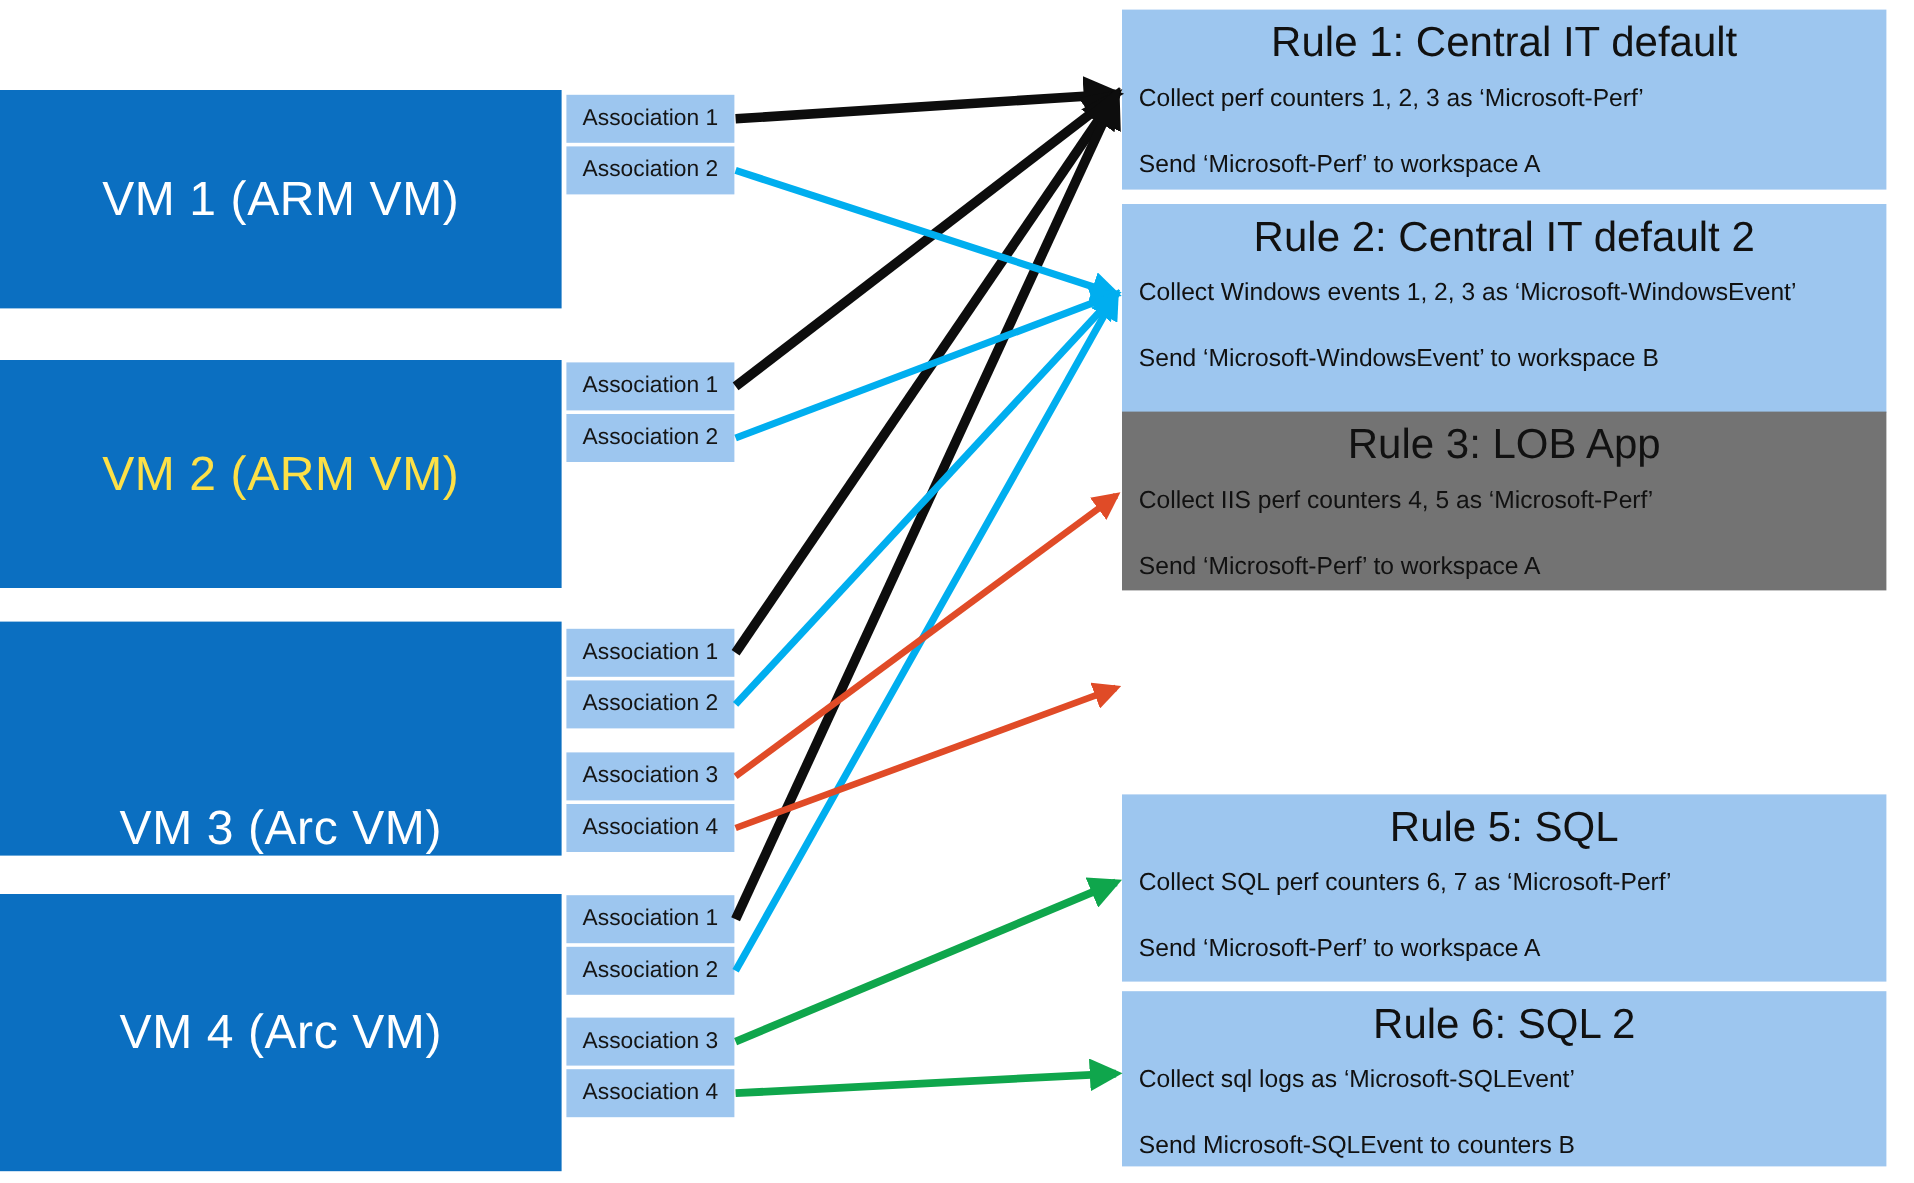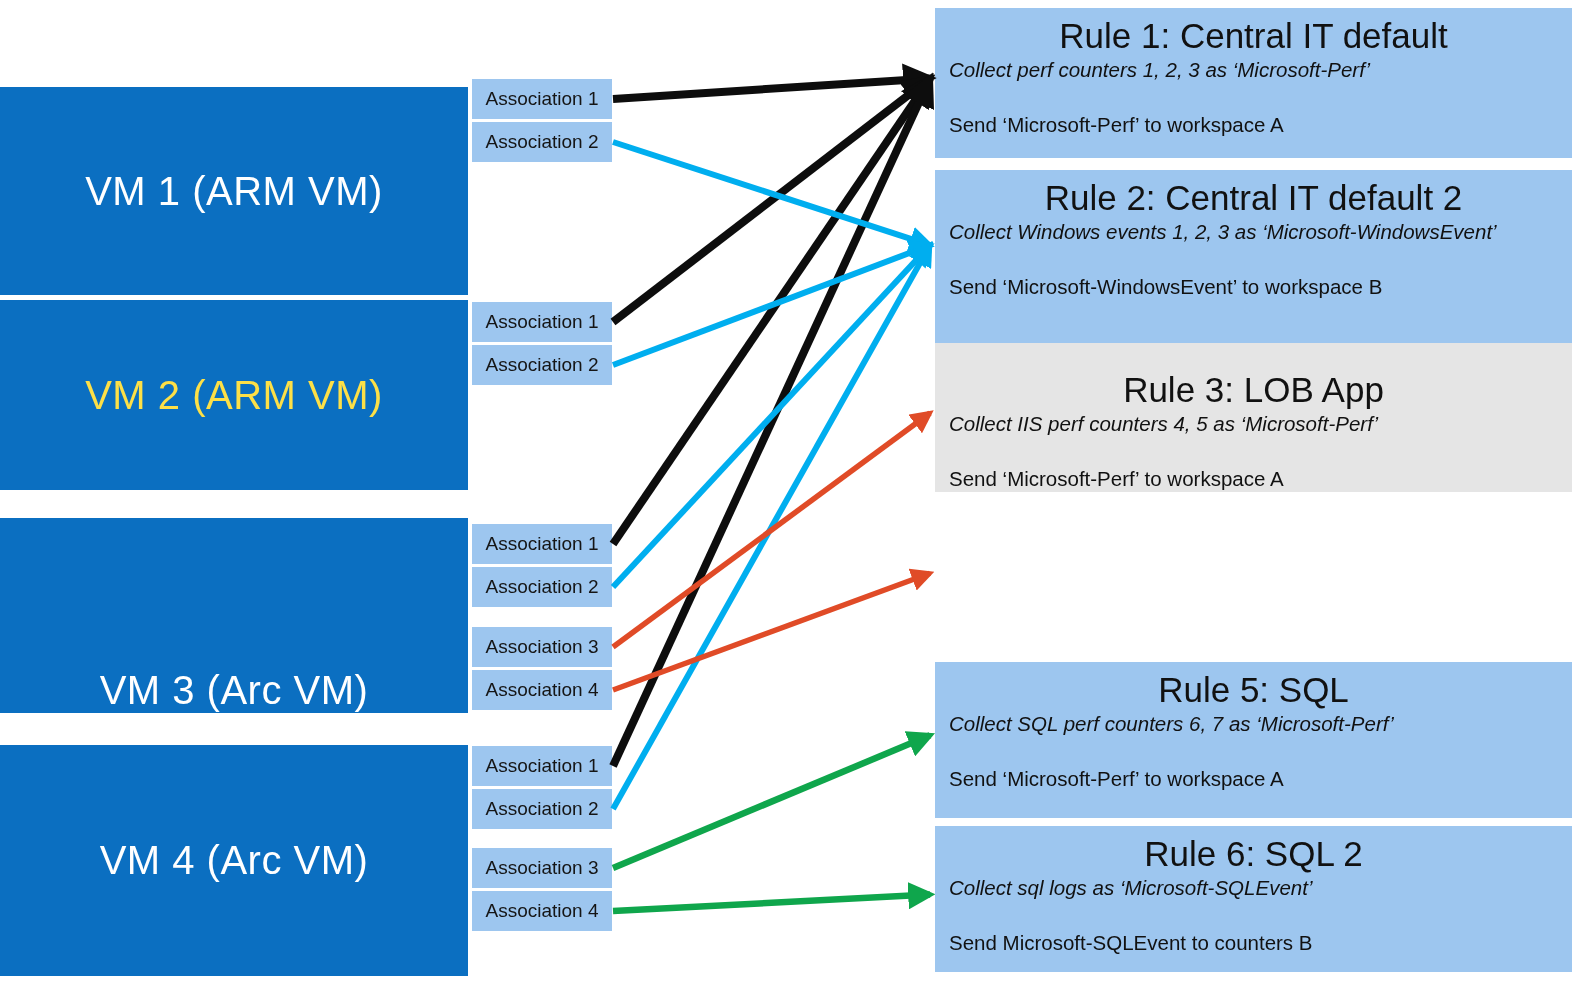--- a/index.html
+++ b/index.html
@@ -25,23 +25,23 @@
     position:absolute;left:935px;width:637px;
     box-sizing:border-box;padding:6px 14px 0 14px;
     display:flex;flex-direction:column;
   }
   .rule-title{
     font-size:35px;color:#111;text-align:center;line-height:1.25;
   }
   .rule-line{
     font-size:20.5px;color:#111;text-align:left;line-height:1.2;
   }
-  .rule-collect{margin-top:0;font-style:italic;}
+  .rule-collect{margin-top:12px;}
   .rule-send{margin-top:31px;}
-  #vm1{top:87px;height:208px}
+  #vm1{top:75px;height:182px}
   #vm2{top:300px;height:190px}
   #vm3{top:518px;height:195px}
   #vm4{top:745px;height:231px}
   #a-1-1{top:79px}  #a-1-2{top:122px}
   #a-2-1{top:302px} #a-2-2{top:345px}
   #a-3-1{top:524px} #a-3-2{top:567px} #a-3-3{top:627px} #a-3-4{top:670px}
   #a-4-1{top:746px} #a-4-2{top:789px} #a-4-3{top:848px} #a-4-4{top:891px}
   #rule1{top:8px;height:150px}
   #rule2{top:170px;height:174px}
   #rule3{top:343px;height:149px}
@@ -111,21 +111,21 @@
   <div class="rule" id="rule1" style="background: rgb(157, 198, 239);">
     <div class="rule-title">Rule 1: Central IT default</div>
     <div class="rule-line rule-collect">Collect perf counters 1, 2, 3 as ‘Microsoft-Perf’</div>
     <div class="rule-line rule-send">Send ‘Microsoft-Perf’ to workspace A</div>
   </div>
   <div class="rule" id="rule2" style="background: rgb(157, 198, 239);">
     <div class="rule-title">Rule 2: Central IT default 2</div>
     <div class="rule-line rule-collect">Collect Windows events 1, 2, 3 as ‘Microsoft-WindowsEvent’</div>
     <div class="rule-line rule-send">Send ‘Microsoft-WindowsEvent’ to workspace B</div>
   </div>
-  <div class="rule" id="rule3" style="background: #e5e5e5; justify-content: flex-end;">
+  <div class="rule" id="rule3" style="background: #737373;">
     <div class="rule-title">Rule 3: LOB App</div>
     <div class="rule-line rule-collect">Collect IIS perf counters 4, 5 as ‘Microsoft-Perf’</div>
     <div class="rule-line rule-send">Send ‘Microsoft-Perf’ to workspace A</div>
   </div>
   <div class="rule" id="rule5" style="background: rgb(157, 198, 239);">
     <div class="rule-title">Rule 5: SQL</div>
     <div class="rule-line rule-collect">Collect SQL perf counters 6, 7 as ‘Microsoft-Perf’</div>
     <div class="rule-line rule-send">Send ‘Microsoft-Perf’ to workspace A</div>
   </div>
   <div class="rule" id="rule6" style="background: rgb(157, 198, 239);">

